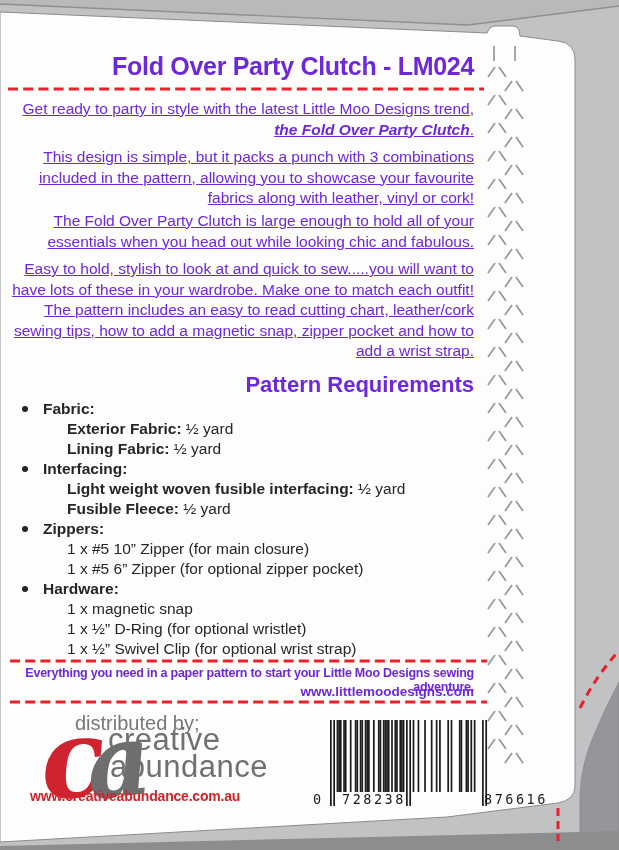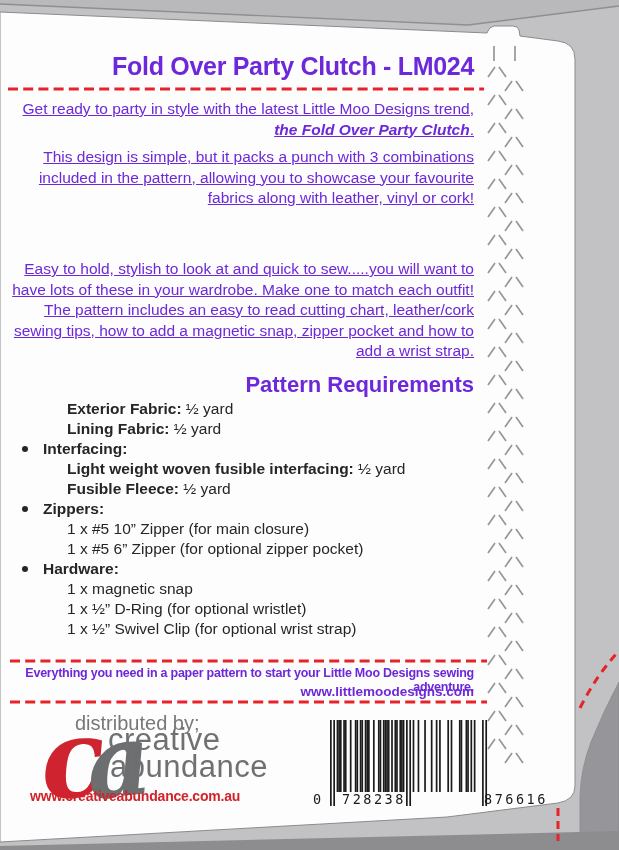--- a/index.html
+++ b/index.html
@@ -122,25 +122,30 @@
   </svg>
 
   <div class="col title">Fold Over Party Clutch - LM024</div>
 
   <div class="col p" id="p1">
     <span>Get ready to party in style with the latest Little Moo Designs trend,</span>
     <div><b><i>the Fold Over Party Clutch</i></b><span>.</span></div>
   </div>
 
   <div class="col p" id="p2">This design is simple, but it packs a punch with 3 combinations included in the pattern, allowing you to showcase your favourite fabrics along with leather, vinyl or cork!</div>
+  <div class="col p" id="p3">The Fold Over Party Clutch is large enough to hold all of your essentials when you head out while looking chic and fabulous.</div>
   <div class="col p" id="p4">Easy to hold, stylish to look at and quick to sew.....you will want to have lots of these in your wardrobe. Make one to match each outfit!  The pattern includes an easy to read cutting chart, leather/cork sewing tips, how to add a magnetic snap, zipper pocket and how to add a wrist strap.</div>
 
   <div class="col req-head">Pattern Requirements</div>
 
   <div class="list">
+    <div class="row head">
+      <span class="bullet"></span>
+      <b>Fabric:</b>
+    </div>
     <div class="row sub">
       <b>Exterior Fabric:</b><span> ½ yard</span>
     </div>
     <div class="row sub">
       <b>Lining Fabric:</b><span> ½ yard</span>
     </div>
     <div class="row head">
       <span class="bullet"></span>
       <b>Interfacing:</b>
     </div>

